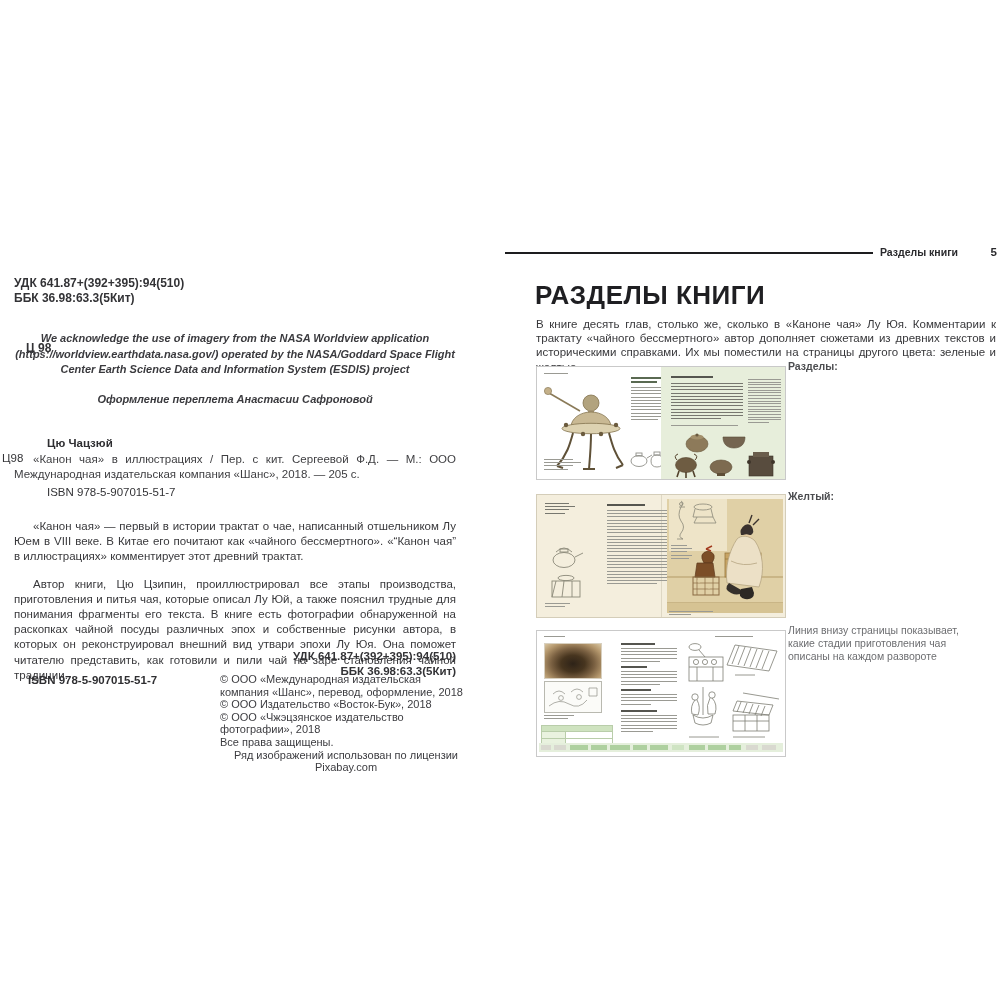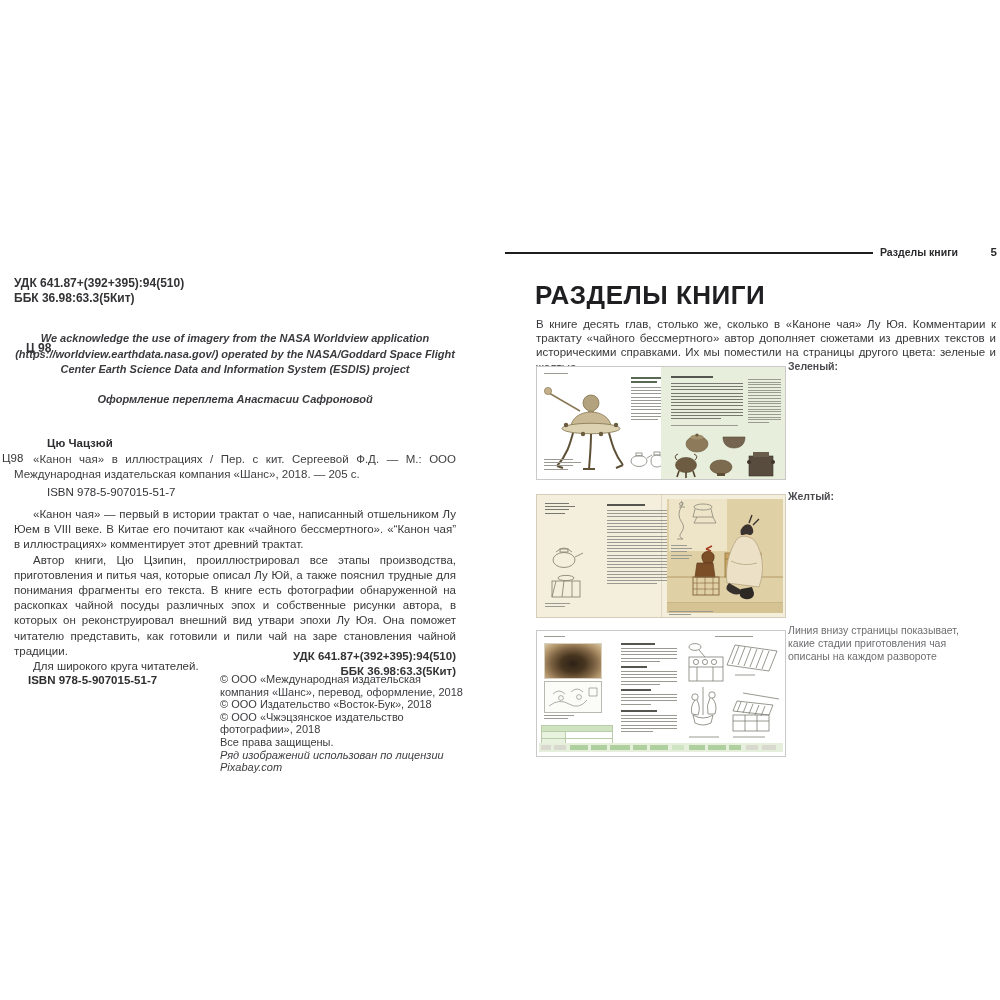--- a/index.html
+++ b/index.html
@@ -17,25 +17,25 @@
   
   .udk-block{left:14px;top:276px;font-size:12px;line-height:14.5px;font-weight:bold;color:#333336;}
   .udk-code{padding-left:12px;margin-top:36px;}
   .nasa{left:15px;top:331px;width:440px;font-size:11px;line-height:15.5px;font-weight:bold;font-style:italic;color:#3a3a3e;}
   .cover-note{left:15px;top:393px;width:440px;font-size:11px;font-weight:bold;font-style:italic;color:#3a3a3e;}
   .author{left:47px;top:437px;font-size:11.5px;font-weight:bold;color:#2e2e31;}
   .cat-code{left:2px;top:452px;font-size:11.5px;color:#333336;}
   .cat-entry{left:14px;top:452px;width:442px;font-size:11.5px;line-height:15px;text-indent:19px;}
   .isbn-mid{left:47px;top:486px;font-size:11.5px;color:#333336;}
   .annot{left:14px;top:507px;width:442px;font-size:11.5px;line-height:15.2px;color:#38383b;}
-  .annot p{text-indent:19px;}
+  .annot p{text-indent:19px;margin-top:12px;}
   .udk-bottom{left:14px;top:649px;width:442px;font-size:11.5px;line-height:14.5px;font-weight:bold;color:#333336;}
   .isbn-bottom{left:28px;top:674px;font-size:11.5px;font-weight:bold;color:#2e2e31;}
   .copyright{left:220px;top:673px;width:252px;font-size:11px;line-height:12.6px;color:#3c3c40;}
-  .copyright .lic{font-style:italic;}
+  .copyright .lic{text-align:center;}
 
   
   .head-rule{left:505px;top:252px;width:368px;height:2px;background:#1d1d1f;}
   .running-head{left:850px;top:246px;width:108px;font-size:10.5px;font-weight:bold;color:#2a2a2d;text-align:right;}
   .page-num{left:983px;top:246px;width:14px;font-size:11.5px;font-weight:bold;color:#2a2a2d;text-align:right;}
   .sec-title{left:535px;top:280px;font-size:26px;font-weight:bold;letter-spacing:.5px;color:#1f1f22;}
   .intro{left:536px;top:317px;width:460px;font-size:11.5px;line-height:14.2px;color:#38383b;}
   .note{width:180px;font-size:10.5px;line-height:13.2px;color:#6d6e71;}
   .note .lbl{font-weight:bold;color:#4c4d50;}
   .note1{left:788px;top:360px;}
@@ -92,21 +92,20 @@
 
 <div class="abs author">Цю Чацзюй</div>
 <div class="abs cat-code">Ц98</div>
 <p class="abs cat-entry just">«Канон чая» в иллюстрациях / Пер. с кит. Сергеевой Ф.Д. — М.: ООО Международная издательская компания «Шанс», 2018. — 205 с.</p>
 
 <div class="abs isbn-mid">ISBN 978-5-907015-51-7</div>
 
 <div class="abs annot just">
   <p>«Канон чая» — первый в истории трактат о чае, написанный отшельником Лу Юем в VIII веке. В Китае его почитают как «чайного бессмертного». «“Канон чая” в иллюстрациях» комментирует этот древний трактат.</p>
   <p>Автор книги, Цю Цзипин, проиллюстрировал все этапы производства, приготовления и питья чая, которые описал Лу Юй, а также пояснил трудные для понимания фрагменты его текста. В книге есть фотографии обнаруженной на раскопках чайной посуды различных эпох и собственные рисунки автора, в которых он реконструировал внешний вид утвари эпохи Лу Юя. Она поможет читателю представить, как готовили и пили чай на заре становления чайной традиции.</p>
-  <p>Для широкого круга читателей.</p>
 </div>
 
 <div class="abs udk-bottom rt">
   <div>УДК 641.87+(392+395):94(510)</div>
   <div>ББК 36.98:63.3(5Кит)</div>
 </div>
 
 <div class="abs isbn-bottom">ISBN 978-5-907015-51-7</div>
 
 <div class="abs copyright">
@@ -118,21 +117,21 @@
 </div>
 
 <div class="abs head-rule"></div>
 <div class="abs running-head">Разделы книги</div>
 <div class="abs page-num">5</div>
 
 <h1 class="abs sec-title" style="margin:0;">РАЗДЕЛЫ КНИГИ</h1>
 <p class="abs intro just">В книге десять глав, столько же, сколько в «Каноне чая» Лу Юя. Комментарии к трактату «чайного бессмертного» автор дополняет сюжетами из древних текстов и историческими справками. Их мы поместили на страницы другого цвета: зеленые и желтые.</p>
 
 <div class="abs note note1">
-  <div class="lbl">Зеленый:</div>
+  <div class="lbl">Разделы:</div>
 </div>
 <div class="abs note note2">
   <div class="lbl">Желтый:</div>
 </div>
 <div class="abs note note3">
   <div>Линия внизу страницы показывает, какие стадии приготовления чая описаны на каждом развороте</div>
 </div>
 
 <div class="thumb t1">
   <div class="tl" style="left:7px;top:6px;width:38px;">

